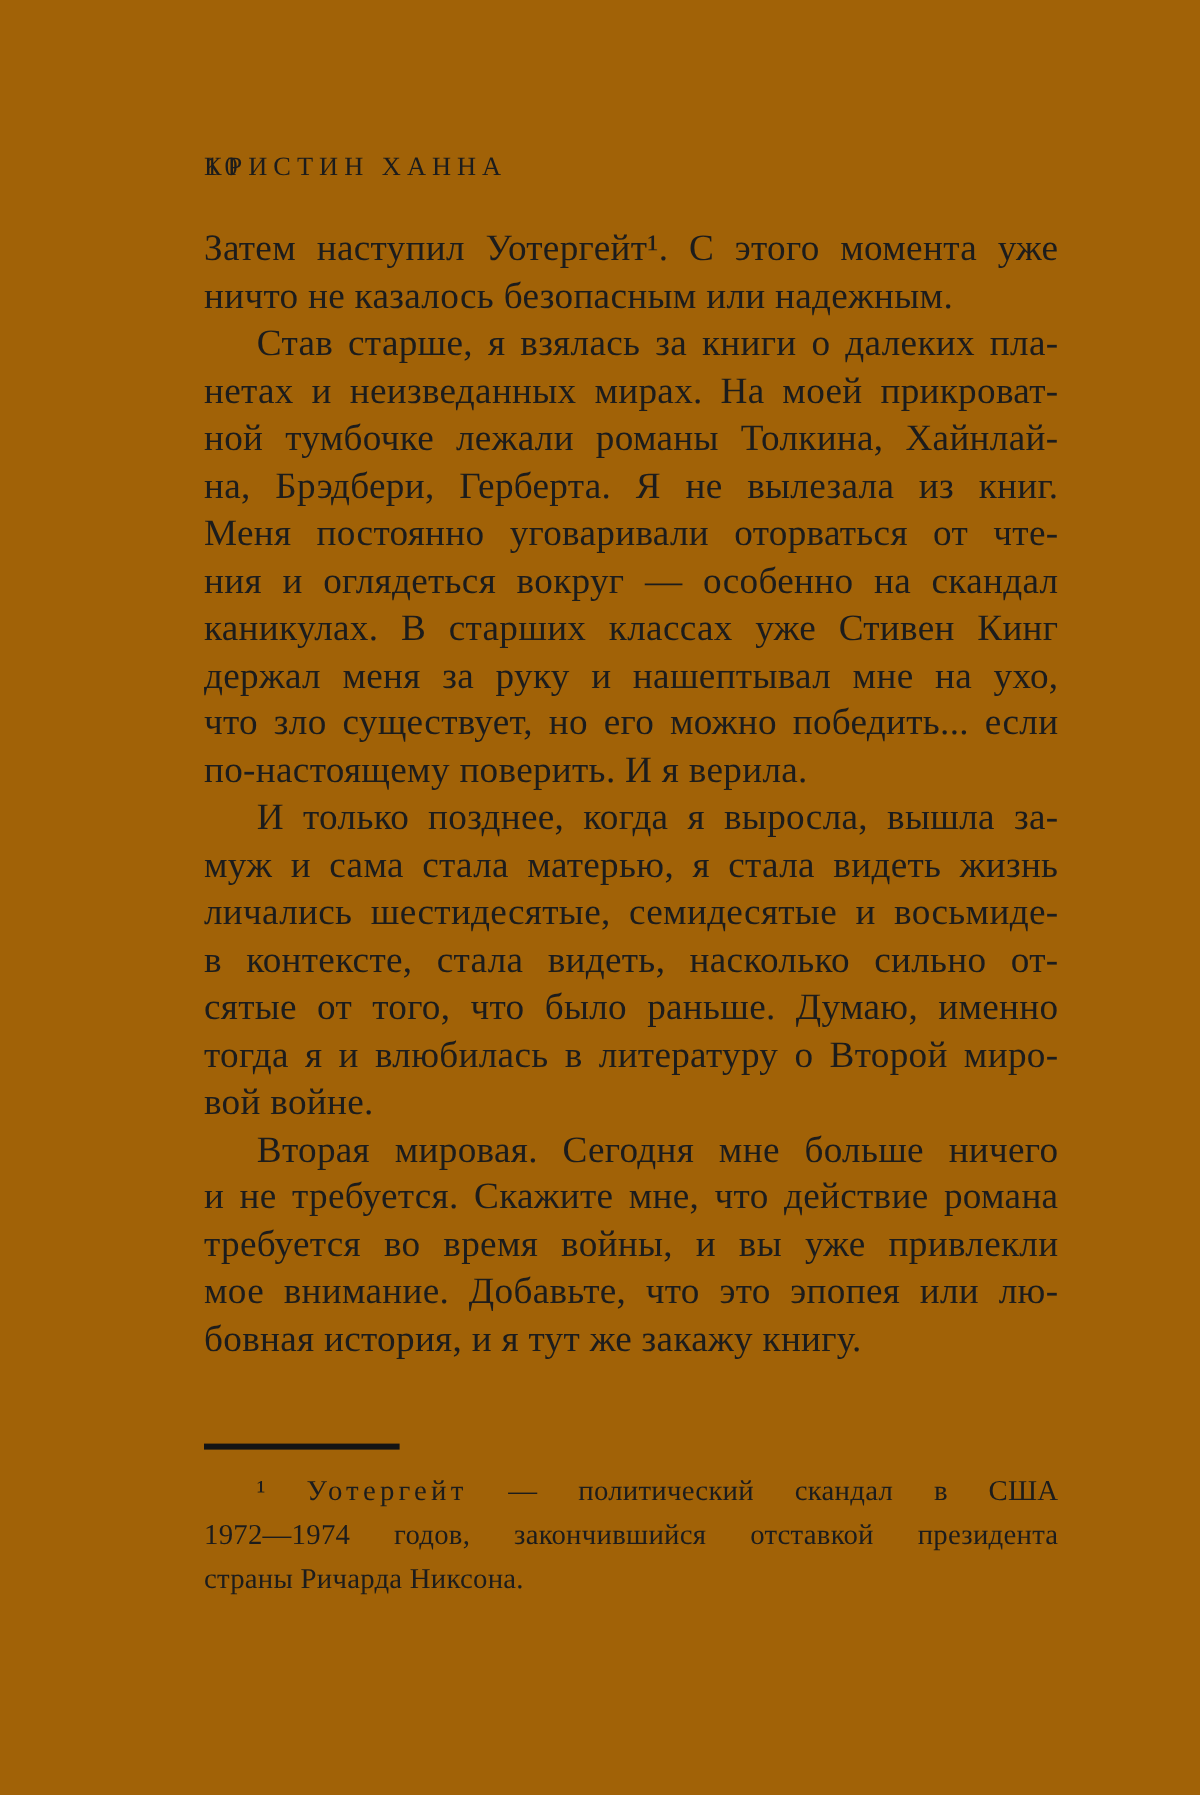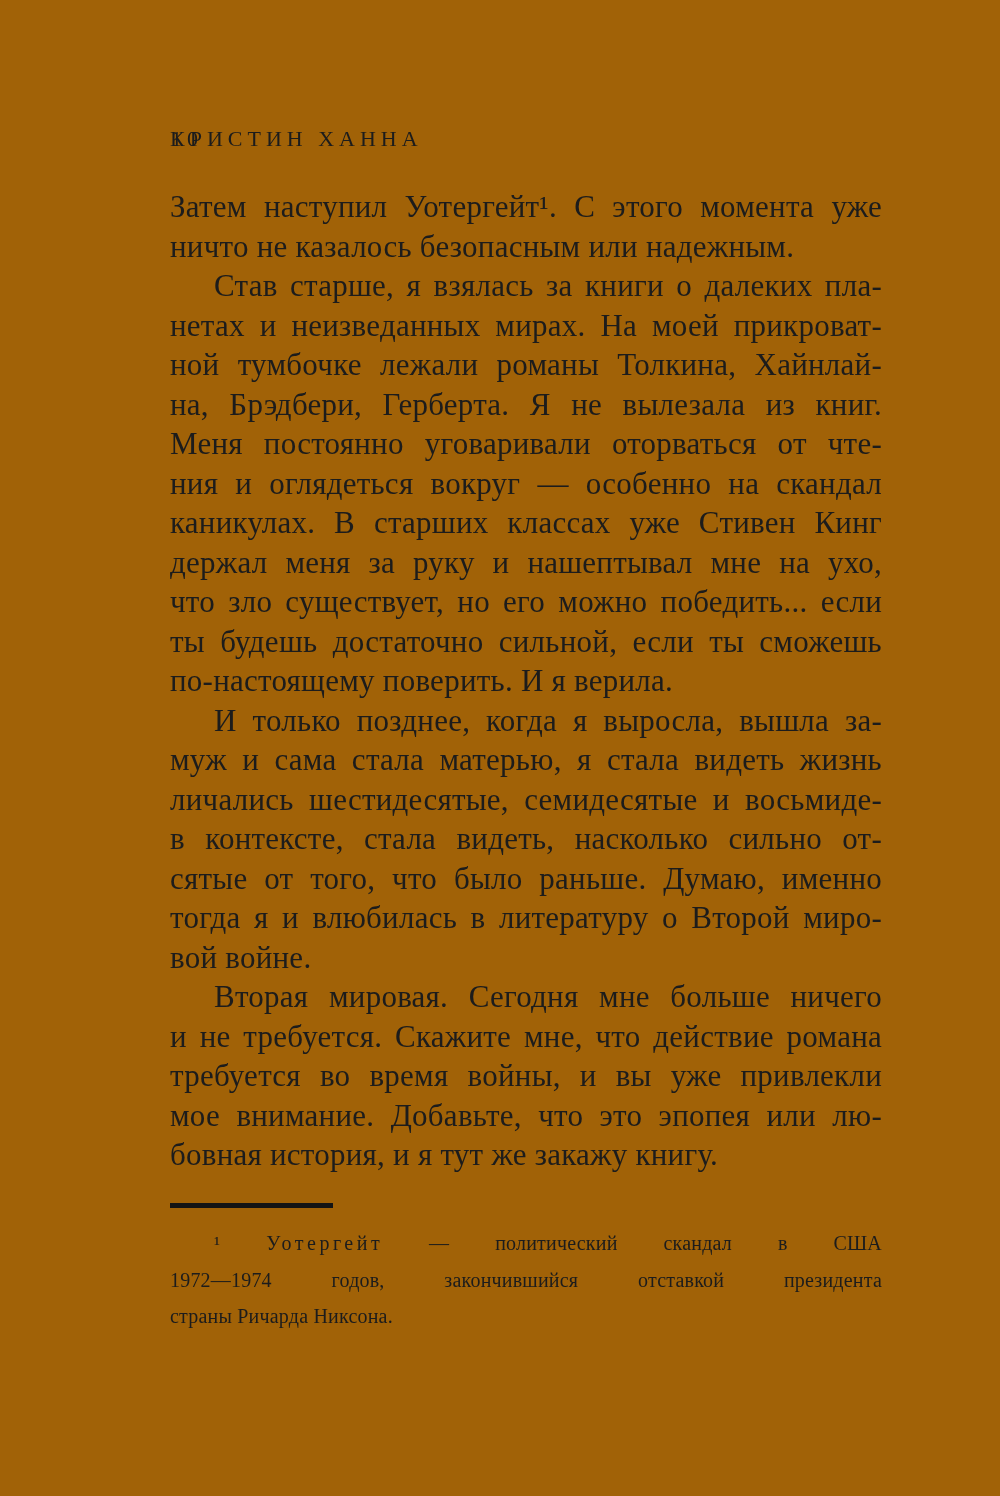--- a/index.html
+++ b/index.html
@@ -58,21 +58,21 @@
     left: 0;
     width: 100%;
   }
   .footnote-rule {
     width: 163px;
     height: 5px;
     background: #141414;
   }
   .fn-lines {
     margin-top: 17px;
-    font-size: 20px;
+    font-size: 24px;
     line-height: 36.5px;
     letter-spacing: 0.2px;
   }
   .fn-line { text-align: left; }
   .fn-line.fn-just {
     text-align: justify;
     text-align-last: justify;
   }
   .fn-line.fn-indent { text-indent: 44px; }
   .fn-term { letter-spacing: 3.5px; }
@@ -93,21 +93,20 @@
         <div class="line last">ничто не казалось безопасным или надежным.</div>
         <div class="line indent">Став старше, я взялась за книги о далеких пла-</div>
         <div class="line">нетах и неизведанных мирах. На моей прикроват-</div>
         <div class="line">ной тумбочке лежали романы Толкина, Хайнлай-</div>
         <div class="line">на, Брэдбери, Герберта. Я не вылезала из книг.</div>
         <div class="line">Меня постоянно уговаривали оторваться от чте-</div>
         <div class="line">ния и оглядеться вокруг — особенно на скандал</div>
         <div class="line">каникулах. В старших классах уже Стивен Кинг</div>
         <div class="line">держал меня за руку и нашептывал мне на ухо,</div>
         <div class="line">что зло существует, но его можно победить... если</div>
-        <div class="line">ты будешь достаточно сильной, если ты сможешь</div>
         <div class="line last">по-настоящему поверить. И я верила.</div>
         <div class="line indent">И только позднее, когда я выросла, вышла за-</div>
         <div class="line">муж и сама стала матерью, я стала видеть жизнь</div>
         <div class="line">личались шестидесятые, семидесятые и восьмиде-</div>
         <div class="line">в контексте, стала видеть, насколько сильно от-</div>
         <div class="line">сятые от того, что было раньше. Думаю, именно</div>
         <div class="line">тогда я и влюбилась в литературу о Второй миро-</div>
         <div class="line last">вой войне.</div>
         <div class="line indent">Вторая мировая. Сегодня мне больше ничего</div>
         <div class="line">и не требуется. Скажите мне, что действие романа</div>

